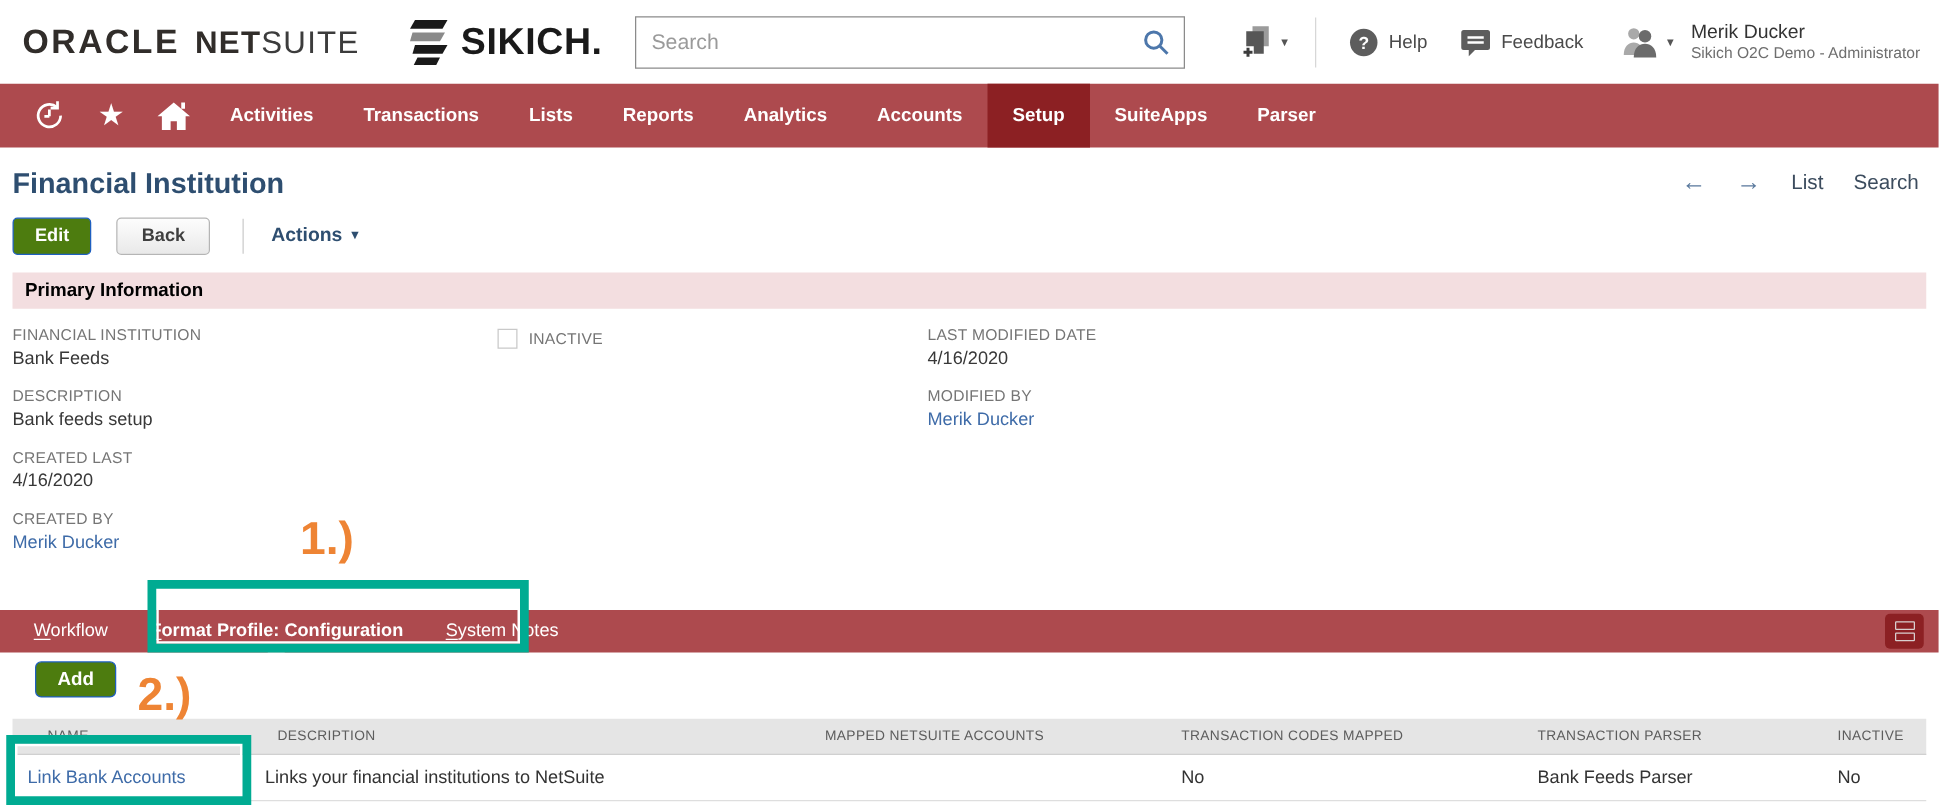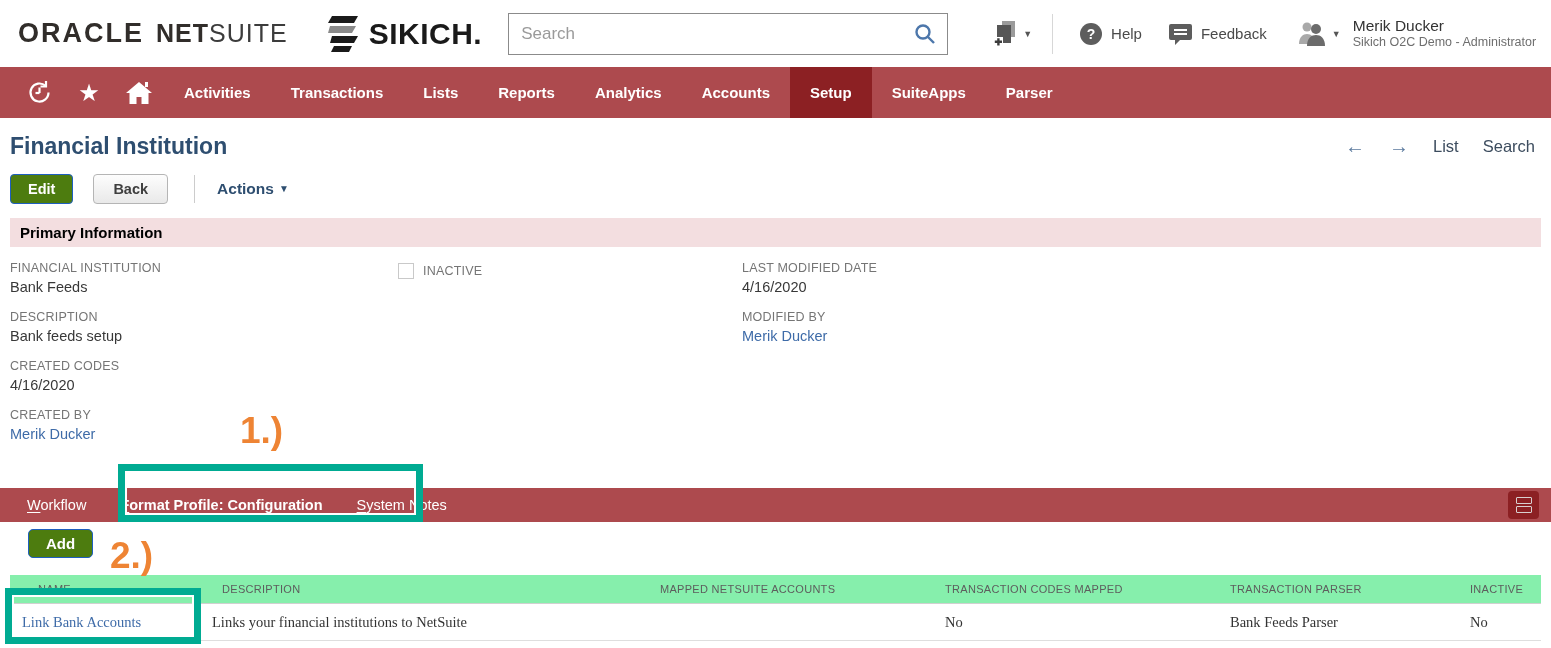--- a/index.html
+++ b/index.html
@@ -139,25 +139,25 @@
   .add-row { margin: 7px 0 0 28px; height: 31px; }
   .btn-add { padding: 5px 17px; font-size: 15px; border-radius: 5px; }
 
   .sublist { margin: 15px 10px 0 10px; }
   .srow {
     display: grid;
     grid-template-columns: 190px 440px 285px 285px 240px 1fr;
     align-items: center;
   }
   .srow.head {
-    background: #86efac; height: 29px;
+    background: #e5e5e5; height: 29px;
     font-size: 11px; color: #5d5d5d; letter-spacing: 0.3px;
     border-bottom: 1px solid #d0d0d0;
   }
-  .srow.body { height: 37px; font-size: 14.5px; color: #333; border-bottom: 1px solid #dedede; font-family: Liberation Serif, serif; }
+  .srow.body { height: 37px; font-size: 14.5px; color: #333; border-bottom: 1px solid #dedede; }
   .cell { padding-left: 20px; white-space: nowrap; overflow: hidden; }
   .srow.head .cell.c-name { padding-left: 28px; }
   .srow.body .cell.c-name { padding-left: 12px; }
   .cell.c-desc { padding-left: 12px; }
   .srow.head .cell.c-desc { padding-left: 22px; }
 
   
   .overlay { position: absolute; inset: 0; pointer-events: none; }
   .ann-box {
     position: absolute; border: 7px solid #00ab92;
@@ -313,21 +313,21 @@
   <div class="fcol c1">
     <div class="fgroup">
       <div class="flabel">FINANCIAL INSTITUTION</div>
       <div class="fvalue">Bank Feeds</div>
     </div>
     <div class="fgroup">
       <div class="flabel">DESCRIPTION</div>
       <div class="fvalue">Bank feeds setup</div>
     </div>
     <div class="fgroup">
-      <div class="flabel">CREATED CODES</div>
+      <div class="flabel">CREATED LAST</div>
       <div class="fvalue">4/16/2020</div>
     </div>
     <div class="fgroup">
       <div class="flabel">CREATED BY</div>
       <div class="fvalue link">Merik Ducker</div>
     </div>
   </div>
 
   <div class="fcol c2">
     <div class="chk-row">

